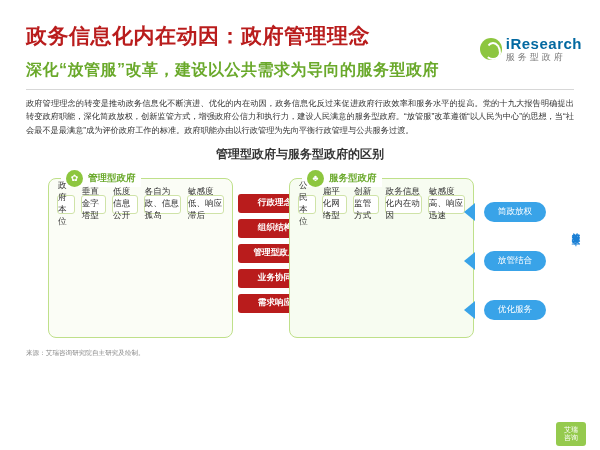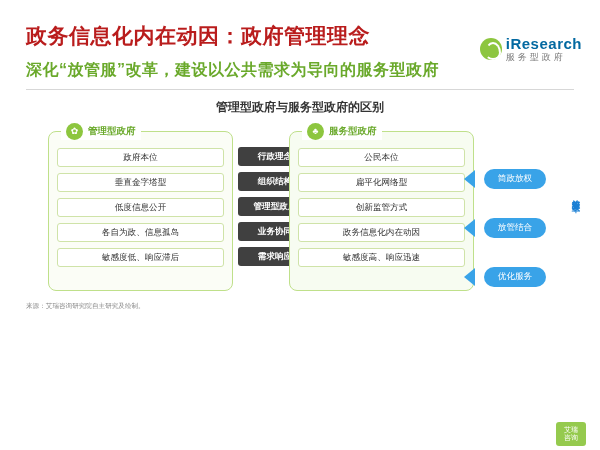--- a/index.html
+++ b/index.html
@@ -134,21 +134,21 @@
   .head-label {
     font-size: 9.5px;
     font-weight: bold;
     color: #6aa92b;
   }
 
   .rows {
     position: absolute;
     top: 16px; left: 8px; right: 8px;
     display: flex;
-    flex-direction: column;
+    flex-direction: row;
     gap: 6px;
   }
   .cell {
     height: 19px;
     border: 1px solid #cfe3a8;
     border-radius: 3px;
     background: #fff;
     font-size: 8.6px;
     color: #333;
     display: flex;
@@ -162,34 +162,34 @@
     top: 24px;
     left: 212px;
     width: 74px;
     display: flex;
     flex-direction: column;
     gap: 6px;
   }
   .center-cell {
     height: 19px;
     border-radius: 3px;
-    background: #404040;
+    background: #b91c1c;
     color: #fff;
     font-size: 8.6px;
     font-weight: bold;
     display: flex;
     align-items: center;
     justify-content: center;
   }
 
   
   .reform {
     position: absolute;
     right: -6px;
-    top: 40px;
+    top: 26px;
     width: 120px;
     height: 140px;
     text-align: center;
   }
   .reform-label {
     position: absolute;
     right: 0;
     top: 30px;
     width: 16px;
     font-size: 8.4px;
@@ -258,20 +258,21 @@
       <div class="logo-text">iResearch</div>
       <div class="logo-sub">服务型政府</div>
     </div>
   </div>
 
   <div class="title">政务信息化内在动因：政府管理理念</div>
   <div class="subtitle">深化“放管服”改革，建设以公共需求为导向的服务型政府</div>
   <div class="rule"></div>
 
   <div class="body">
+    <p>政府管理理念的转变是推动政务信息化不断演进、优化的内在动因，政务信息化反过来促进政府行政效率和服务水平的提高。党的十九大报告明确提出转变政府职能，深化简政放权，创新监管方式，增强政府公信力和执行力，建设人民满意的服务型政府。“放管服”改革遵循“以人民为中心”的思想，当“社会最不是最满意”成为评价政府工作的标准。政府职能亦由以行政管理为先向平衡行政管理与公共服务过渡。</p>
   </div>
 
   <div class="chart-title">管理型政府与服务型政府的区别</div>
 
   <div class="diagram">
 
     <div class="panel left">
       <div class="panel-head">
         <div class="head-icon">✿</div>
         <div class="head-label">管理型政府</div>

